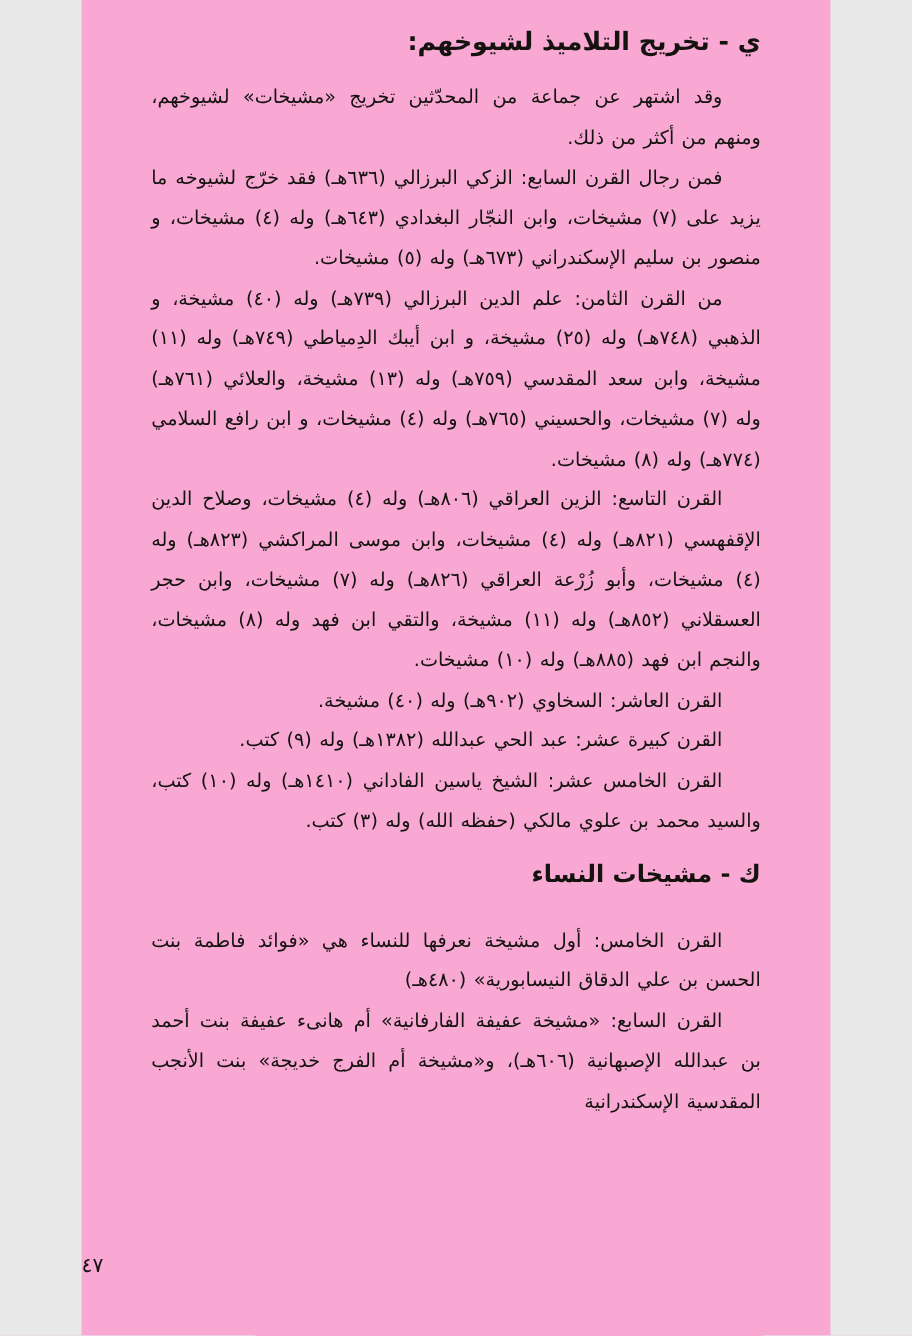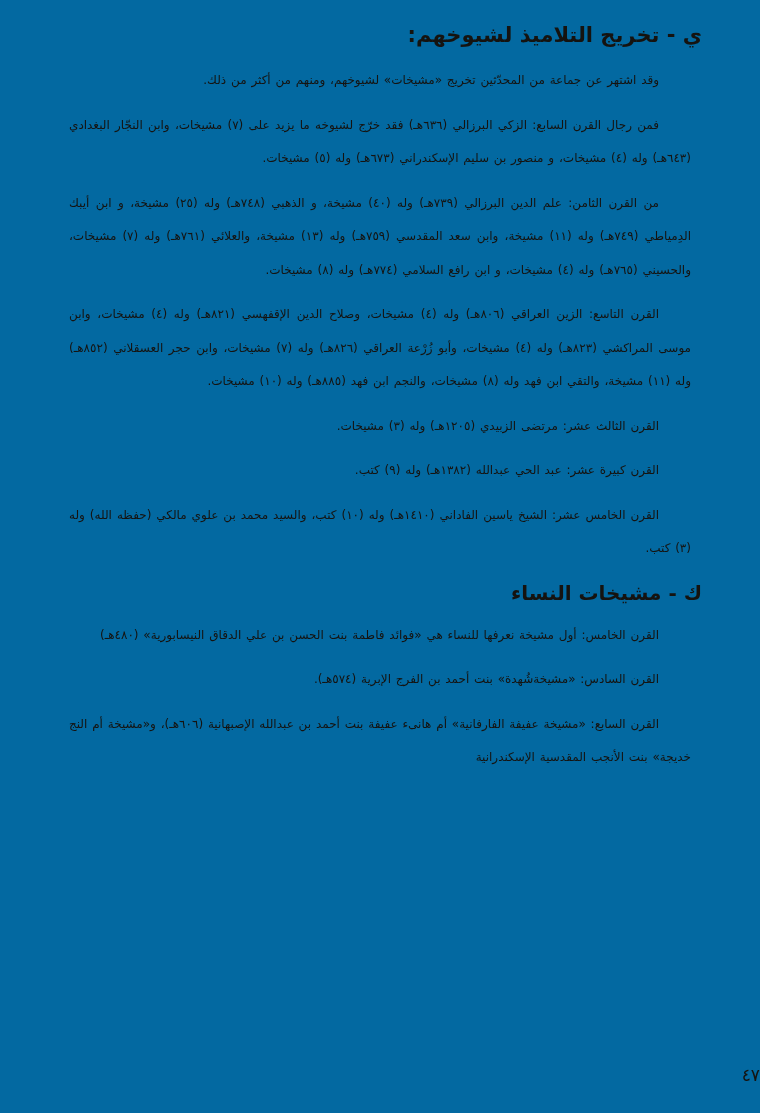--- a/index.html
+++ b/index.html
@@ -2,24 +2,24 @@
 <html lang="ar" dir="rtl"><head>
 <meta charset="utf-8">
 <style>
   html, body {
     margin: 0;
     padding: 0;
     background: #e8e8e8;
   }
   .page {
     position: relative;
-    width: 760px;
+    width: 624px;
     height: 1113px;
     margin: 0 auto;
-    background: #0369a1;
+    background: #f9a8d4;
     color: #151310;
     font-family: "DejaVu Sans", sans-serif;
     direction: rtl;
     overflow: hidden;
     box-sizing: border-box;
   }
   .content {
     position: absolute;
     top: 20px;
     right: 58px;
@@ -28,55 +28,54 @@
   }
   .heading {
     font-size: 21px;
     font-weight: bold;
     line-height: 30px;
     margin: 0 0 14px 0;
     text-align: right;
   }
   .heading.sub {
     margin-top: 12px;
-    margin-bottom: 2px;
+    margin-bottom: 24px;
     font-size: 20px;
   }
   .para {
-    font-size: 12px;
+    font-size: 16px;
     line-height: 33.5px;
-    margin: 11px;
+    margin: 0;
     text-indent: 32px;
     word-spacing: 1px;
   }
   .para .bold {
     font-weight: normal;
   }
   .page-number {
     position: absolute;
-    bottom: 28px;
+    bottom: 48px;
     left: 0;
     right: 0;
-    text-align: right;
+    text-align: left;
     font-size: 17px;
     color: #151310;
   }
 </style>
 </head>
 <body>
 
 <div class="page">
   <div class="content">
       <div class="heading"><span class="bold">ي - تخريج التلاميذ لشيوخهم:</span></div>
       <div class="para"><span class="regular">وقد اشتهر عن جماعة من المحدّثين تخريج «مشيخات» لشيوخهم، ومنهم من أكثر من ذلك.</span></div>
       <div class="para"><span class="regular">فمن رجال القرن السابع: </span><span class="bold">الزكي البرزالي</span><span class="regular"> (٦٣٦هـ) فقد خرّج لشيوخه ما يزيد على (٧) مشيخات، </span><span class="bold">وابن النجّار البغدادي</span><span class="regular"> (٦٤٣هـ) وله (٤) مشيخات، و </span><span class="bold">منصور بن سليم الإسكندراني</span><span class="regular"> (٦٧٣هـ) وله (٥) مشيخات.</span></div>
       <div class="para"><span class="regular">من القرن الثامن: </span><span class="bold">علم الدين البرزالي</span><span class="regular"> (٧٣٩هـ) وله (٤٠) مشيخة، و </span><span class="bold">الذهبي</span><span class="regular"> (٧٤٨هـ) وله (٢٥) مشيخة، و </span><span class="bold">ابن أيبك الدِمياطي</span><span class="regular"> (٧٤٩هـ) وله (١١) مشيخة، </span><span class="bold">وابن سعد المقدسي</span><span class="regular"> (٧٥٩هـ) وله (١٣) مشيخة، </span><span class="bold">والعلائي</span><span class="regular"> (٧٦١هـ) وله (٧) مشيخات، </span><span class="bold">والحسيني</span><span class="regular"> (٧٦٥هـ) وله (٤) مشيخات، و </span><span class="bold">ابن رافع السلامي</span><span class="regular"> (٧٧٤هـ) وله (٨) مشيخات.</span></div>
       <div class="para"><span class="regular">القرن التاسع: </span><span class="bold">الزين العراقي</span><span class="regular"> (٨٠٦هـ) وله (٤) مشيخات، </span><span class="bold">وصلاح الدين الإقفهسي</span><span class="regular"> (٨٢١هـ) وله (٤) مشيخات، </span><span class="bold">وابن موسى المراكشي</span><span class="regular"> (٨٢٣هـ) وله (٤) مشيخات، </span><span class="bold">وأبو زُرْعة العراقي</span><span class="regular"> (٨٢٦هـ) وله (٧) مشيخات، </span><span class="bold">وابن حجر العسقلاني</span><span class="regular"> (٨٥٢هـ) وله (١١) مشيخة، </span><span class="bold">والتقي ابن فهد</span><span class="regular"> وله (٨) مشيخات، </span><span class="bold">والنجم ابن فهد</span><span class="regular"> (٨٨٥هـ) وله (١٠) مشيخات.</span></div>
-      <div class="para"><span class="regular">القرن الثالث عشر: </span><span class="bold">مرتضى الزبيدي</span><span class="regular"> (١٢٠٥هـ) وله (٣) مشيخات.</span></div>
+      <div class="para"><span class="regular">القرن العاشر: </span><span class="bold">السخاوي</span><span class="regular"> (٩٠٢هـ) وله (٤٠) مشيخة.</span></div>
       <div class="para"><span class="regular">القرن كبيرة عشر: </span><span class="bold">عبد الحي عبدالله</span><span class="regular"> (١٣٨٢هـ) وله (٩) كتب.</span></div>
       <div class="para"><span class="regular">القرن الخامس عشر: </span><span class="bold">الشيخ ياسين الفاداني</span><span class="regular"> (١٤١٠هـ) وله (١٠) كتب، </span><span class="bold">والسيد محمد بن علوي مالكي</span><span class="regular"> (حفظه الله) وله (٣) كتب.</span></div>
       <div class="heading sub"><span class="bold">ك - مشيخات النساء</span></div>
       <div class="para"><span class="regular">القرن الخامس: أول مشيخة نعرفها للنساء هي «فوائد </span><span class="bold">فاطمة بنت الحسن بن علي الدقاق النيسابورية</span><span class="regular">» (٤٨٠هـ)</span></div>
-      <div class="para"><span class="regular">القرن السادس: «مشيخة</span><span class="bold">شُهدة</span><span class="regular">» بنت أحمد بن الفرج الإبرية (٥٧٤هـ).</span></div>
-      <div class="para"><span class="regular">القرن السابع: «مشيخة </span><span class="bold">عفيفة الفارفانية</span><span class="regular">» أم هانىء </span><span class="bold">عفيفة بنت أحمد بن عبدالله الإصبهانية</span><span class="regular"> (٦٠٦هـ)، و«مشيخة </span><span class="bold">أم النج خديجة</span><span class="regular">» بنت الأنجب المقدسية الإسكندرانية</span></div>
+      <div class="para"><span class="regular">القرن السابع: «مشيخة </span><span class="bold">عفيفة الفارفانية</span><span class="regular">» أم هانىء </span><span class="bold">عفيفة بنت أحمد بن عبدالله الإصبهانية</span><span class="regular"> (٦٠٦هـ)، و«مشيخة </span><span class="bold">أم الفرج خديجة</span><span class="regular">» بنت الأنجب المقدسية الإسكندرانية</span></div>
     </div>
   <div class="page-number">٤٧</div>
 </div>
 
 </body></html>

